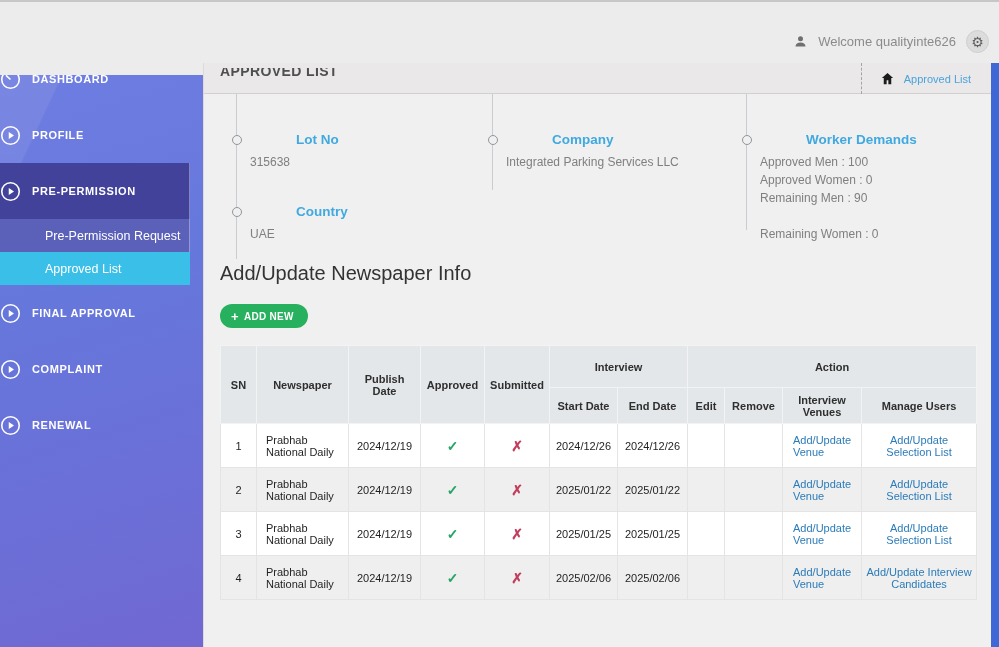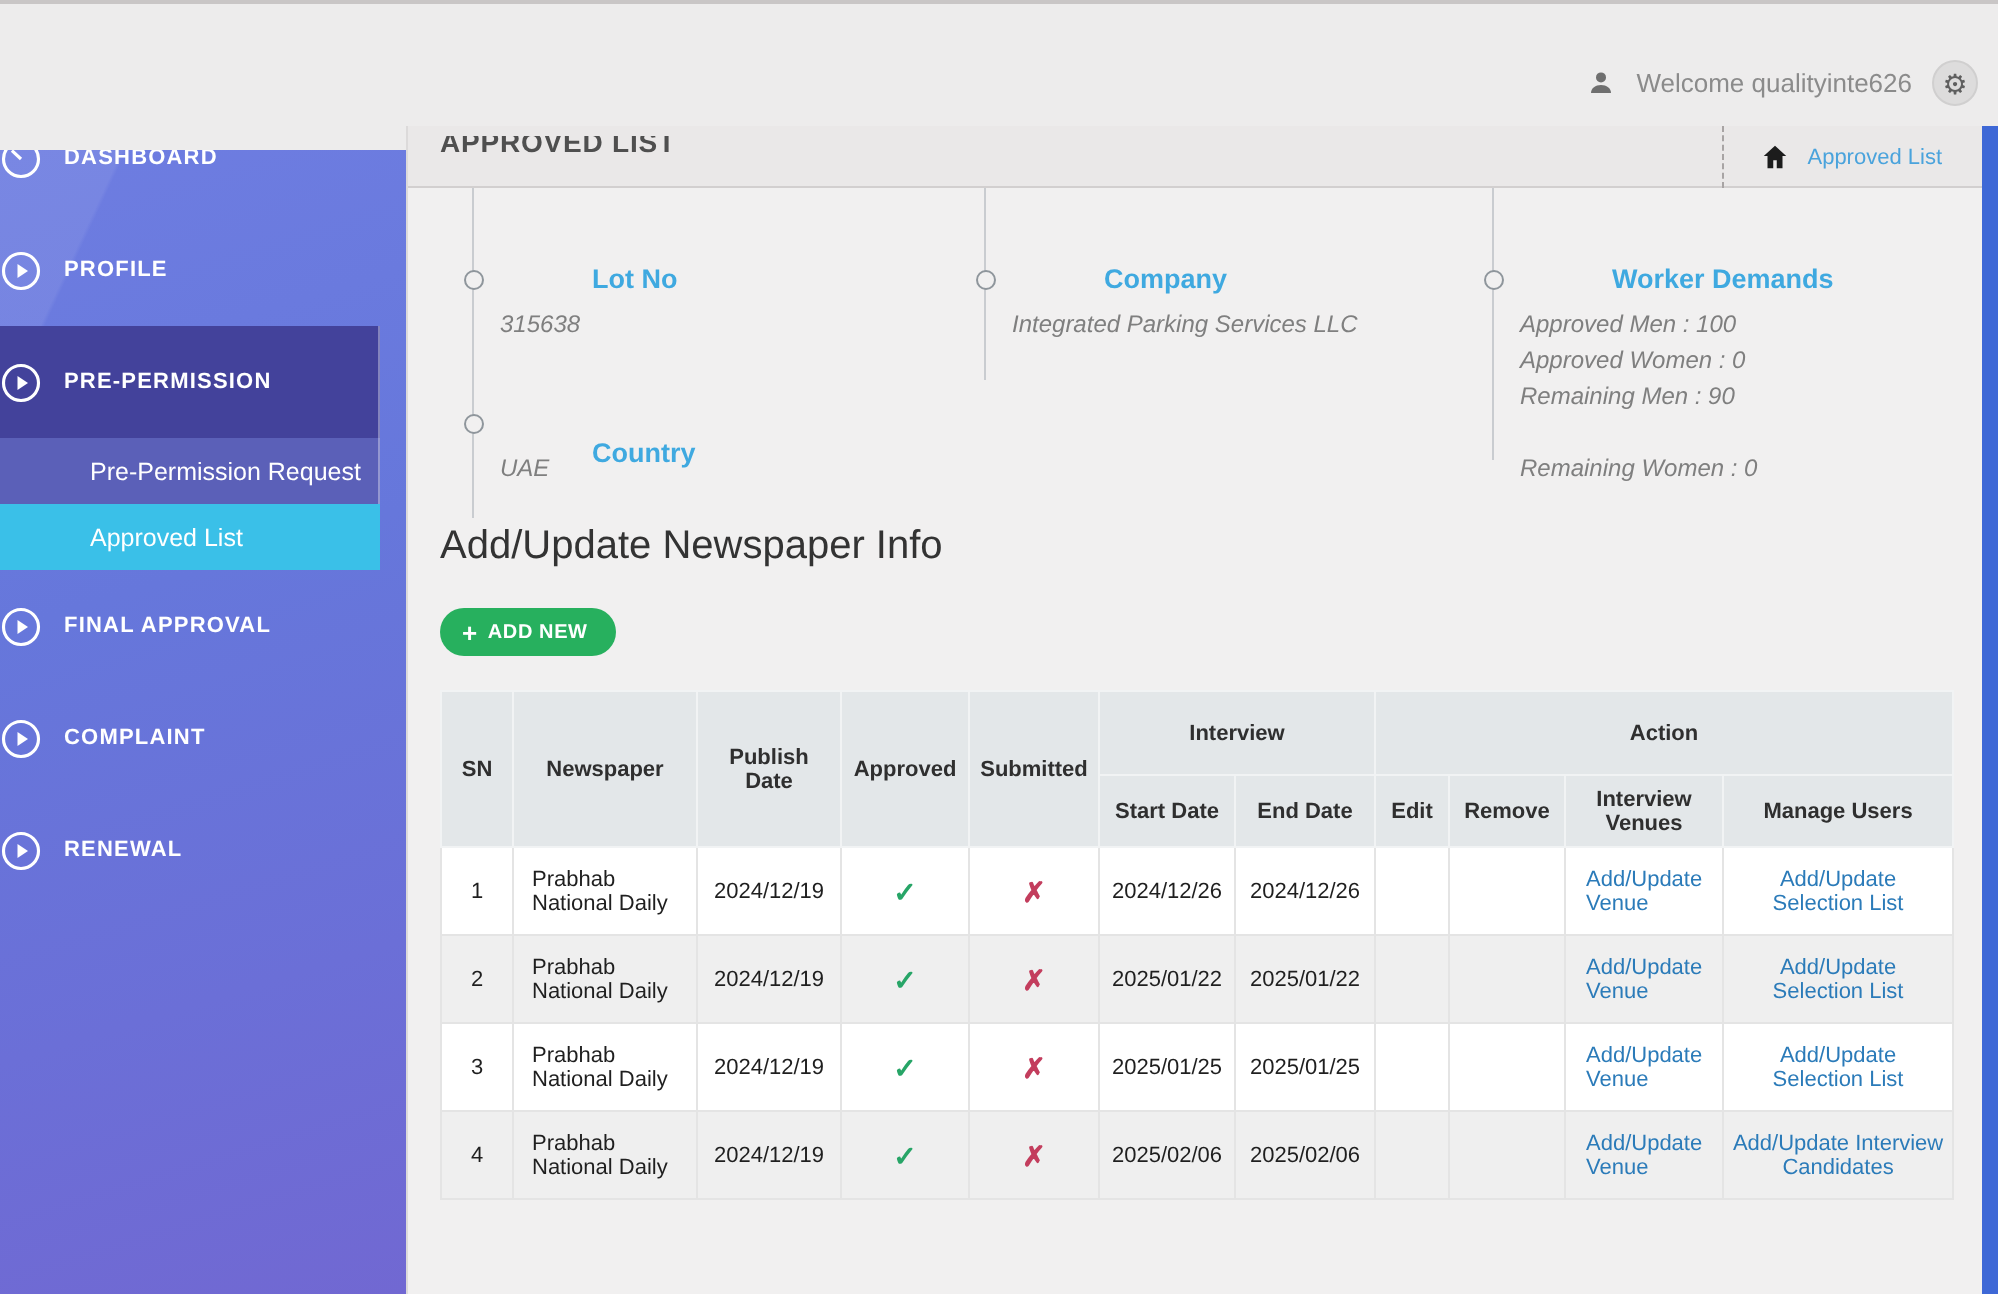--- a/index.html
+++ b/index.html
@@ -52,21 +52,21 @@
 
   
   .info-section { position:absolute; left:0; top:31px; right:0; height:170px; }
   .info-col { position:absolute; top:0; }
   .info-col .tl-line { position:absolute; left:4px; top:0; width:1px; background:#c9ccd0; }
   .tl-circle { position:absolute; left:0; width:10px; height:10px; border-radius:50%;
                background:#f1f0f0; border:1px solid #8f969c; }
   .info-label { position:absolute; left:18px; font-size:13.5px; font-weight:bold;
                 color:#3fa9e0; white-space:nowrap;padding-left:46px; }
   .info-value { position:absolute; left:18px; font-size:12px; color:#7f7f7f;
-                white-space:nowrap;font-style:italic; }
+                white-space:nowrap; }
 
   
   .section-title { position:absolute; left:16px; top:199px; font-size:20px;
                    color:#333; }
   .add-new-btn { position:absolute; left:16px; top:241px; height:24px;
                  padding:0 14px 0 11px; border:none; border-radius:12px;
                  background:#27b05e; color:#fff; font-size:10px; font-weight:bold;
                  letter-spacing:0.3px; display:flex; align-items:center; gap:5px;
                  cursor:pointer; font-family:"Liberation Sans", sans-serif; }
   .add-new-btn .plus { font-size:13px; font-weight:bold; line-height:1; }
@@ -188,21 +188,21 @@
   </div>
 
   <div class="info-section">
 
     <div class="info-col" style="left:28px; height:165px;">
       <div class="tl-line" style="height:165px;"></div>
       <span class="tl-circle" style="top:41px;"></span>
       <span class="info-label" style="top:38px;">Lot No</span>
       <span class="info-value" style="top:61px;">315638</span>
       <span class="tl-circle" style="top:113px;"></span>
-      <span class="info-label" style="top:110px;margin-top:15px;">Country</span>
+      <span class="info-label" style="top:110px;">Country</span>
       <span class="info-value" style="top:133px;">UAE</span>
     </div>
 
     <div class="info-col" style="left:284px; height:96px;">
       <div class="tl-line" style="height:96px;"></div>
       <span class="tl-circle" style="top:41px;"></span>
       <span class="info-label" style="top:38px;">Company</span>
       <span class="info-value" style="top:61px;">Integrated Parking Services LLC</span>
     </div>
 

